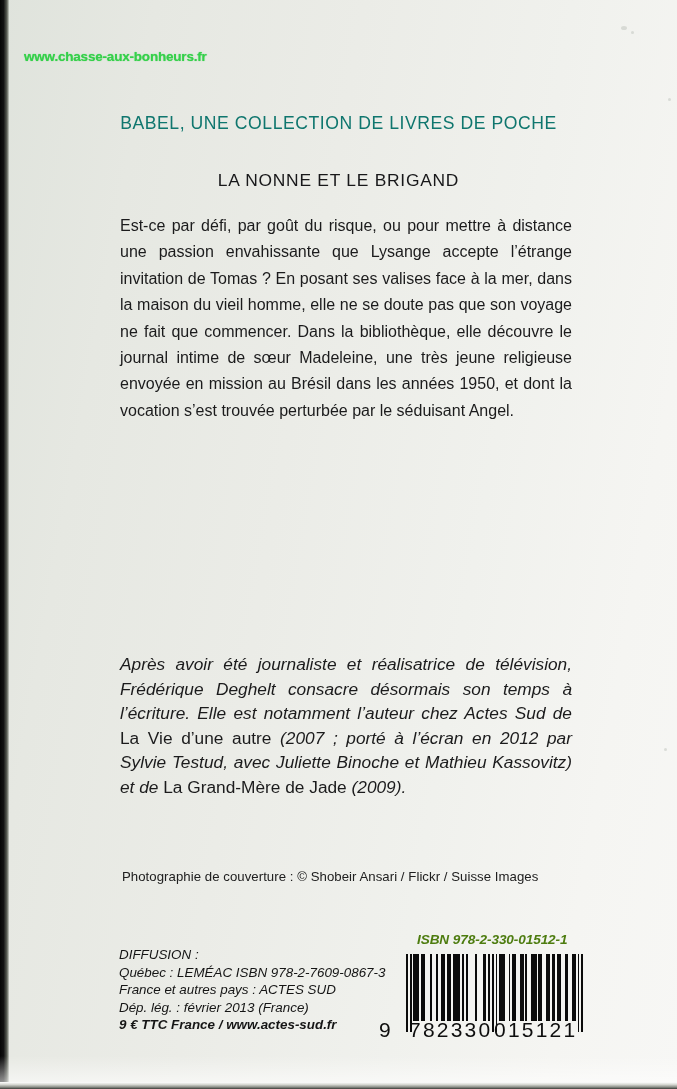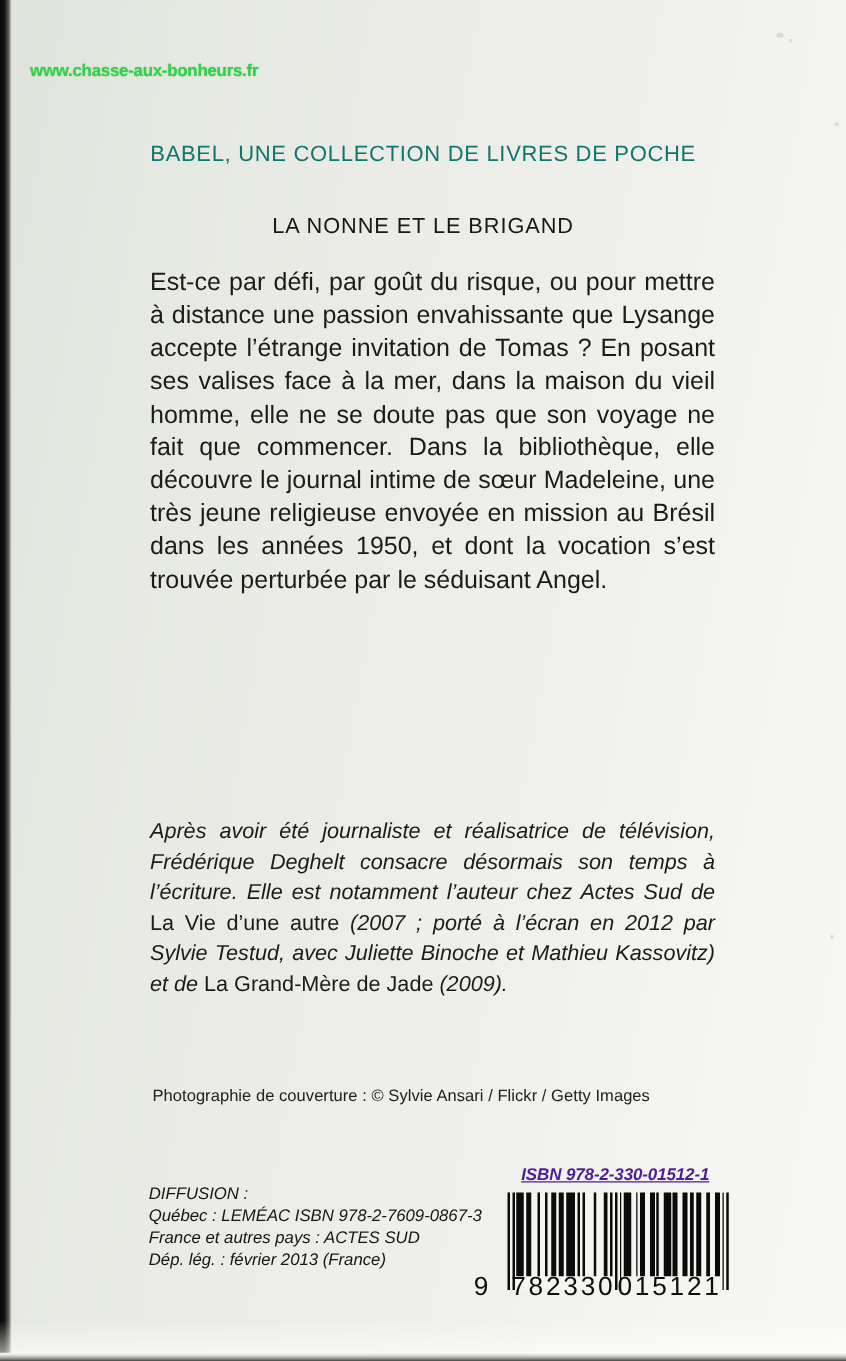--- a/index.html
+++ b/index.html
@@ -87,21 +87,21 @@
     letter-spacing: 0.75px;
     color: #18181a;
     white-space: nowrap;
   }
 
   .blurb {
     position: absolute;
     left: 120px;
     top: 213px;
     width: 452px;
-    font-size: 20px;
+    font-size: 16px;
     line-height: 26.4px;
     text-align: justify;
     text-justify: inter-word;
     color: #1b1b1c;
   }
   .blurb p {
     margin: 0;
   }
   .blurb p + p {
     text-indent: 26px;
@@ -151,23 +151,22 @@
   .diffusion .bold { font-weight: bold; }
 
   .isbn-line {
     position: absolute;
     left: 417px;
     top: 932px;
     font-size: 13.6px;
     font-style: italic;
     font-weight: bold;
     letter-spacing: -0.1px;
-    color: #4c1d95;
-    white-space: nowrap;
-    text-decoration: underline;
+    color: #4d7c0f;
+    white-space: nowrap;
   }
 
   .barcode-wrap {
     position: absolute;
     left: 406px;
     top: 954px;
     width: 178px;
     height: 101px;
   }
   .barcode-bars {
@@ -227,27 +226,28 @@
     <div class="collection-line">BABEL, UNE COLLECTION DE LIVRES DE POCHE</div>
 
     <div class="book-title">LA NONNE ET LE BRIGAND</div>
 
     <div class="blurb">
       <p>Est-ce par défi, par goût du risque, ou pour mettre à distance une passion envahissante que Lysange accepte l’étrange invitation de Tomas ? En posant ses valises face à la mer, dans la maison du vieil homme, elle ne se doute pas que son voyage ne fait que commencer. Dans la bibliothèque, elle découvre le journal intime de sœur Madeleine, une très jeune religieuse envoyée en mission au Brésil dans les années 1950, et dont la vocation s’est trouvée perturbée par le séduisant Angel.</p>
     </div>
 
     <div class="bio"><span>Après avoir été journaliste et réalisatrice de télévision, Frédérique Deghelt consacre désormais son temps à l’écriture. Elle est notamment l’auteur chez Actes Sud de </span><span class="rom">La Vie d’une autre</span><span> (2007 ; porté à l’écran en 2012 par Sylvie Testud, avec Juliette Binoche et Mathieu Kassovitz) et de </span><span class="rom">La Grand-Mère de Jade</span><span> (2009).</span></div>
 
-    <div class="photo-credit">Photographie de couverture : © Sylvie Ansari / Flickr / Getty Images</div>
+    <div class="photo-credit">Photographie de couverture : © Shobeir Ansari / Flickr / Suisse Images</div>
 
     <div class="diffusion">
       <div>DIFFUSION :</div>
       <div>Québec : LEMÉAC ISBN 978-2-7609-0867-3</div>
       <div>France et autres pays : ACTES SUD</div>
       <div>Dép. lég. : février 2013 (France)</div>
+      <div class="bold">9 € TTC France / www.actes-sud.fr</div>
     </div>
 
     <div class="isbn-line">ISBN 978-2-330-01512-1</div>
 
     <div class="barcode-wrap">
       <div class="barcode-bars" id="barcode-bars">
           <i style="width: 1.87368px;"></i>
           <i class="sp" style="width: 1.87368px;"></i>
           <i style="width: 1.87368px;"></i>
           <i class="sp" style="width: 1.87368px;"></i>

